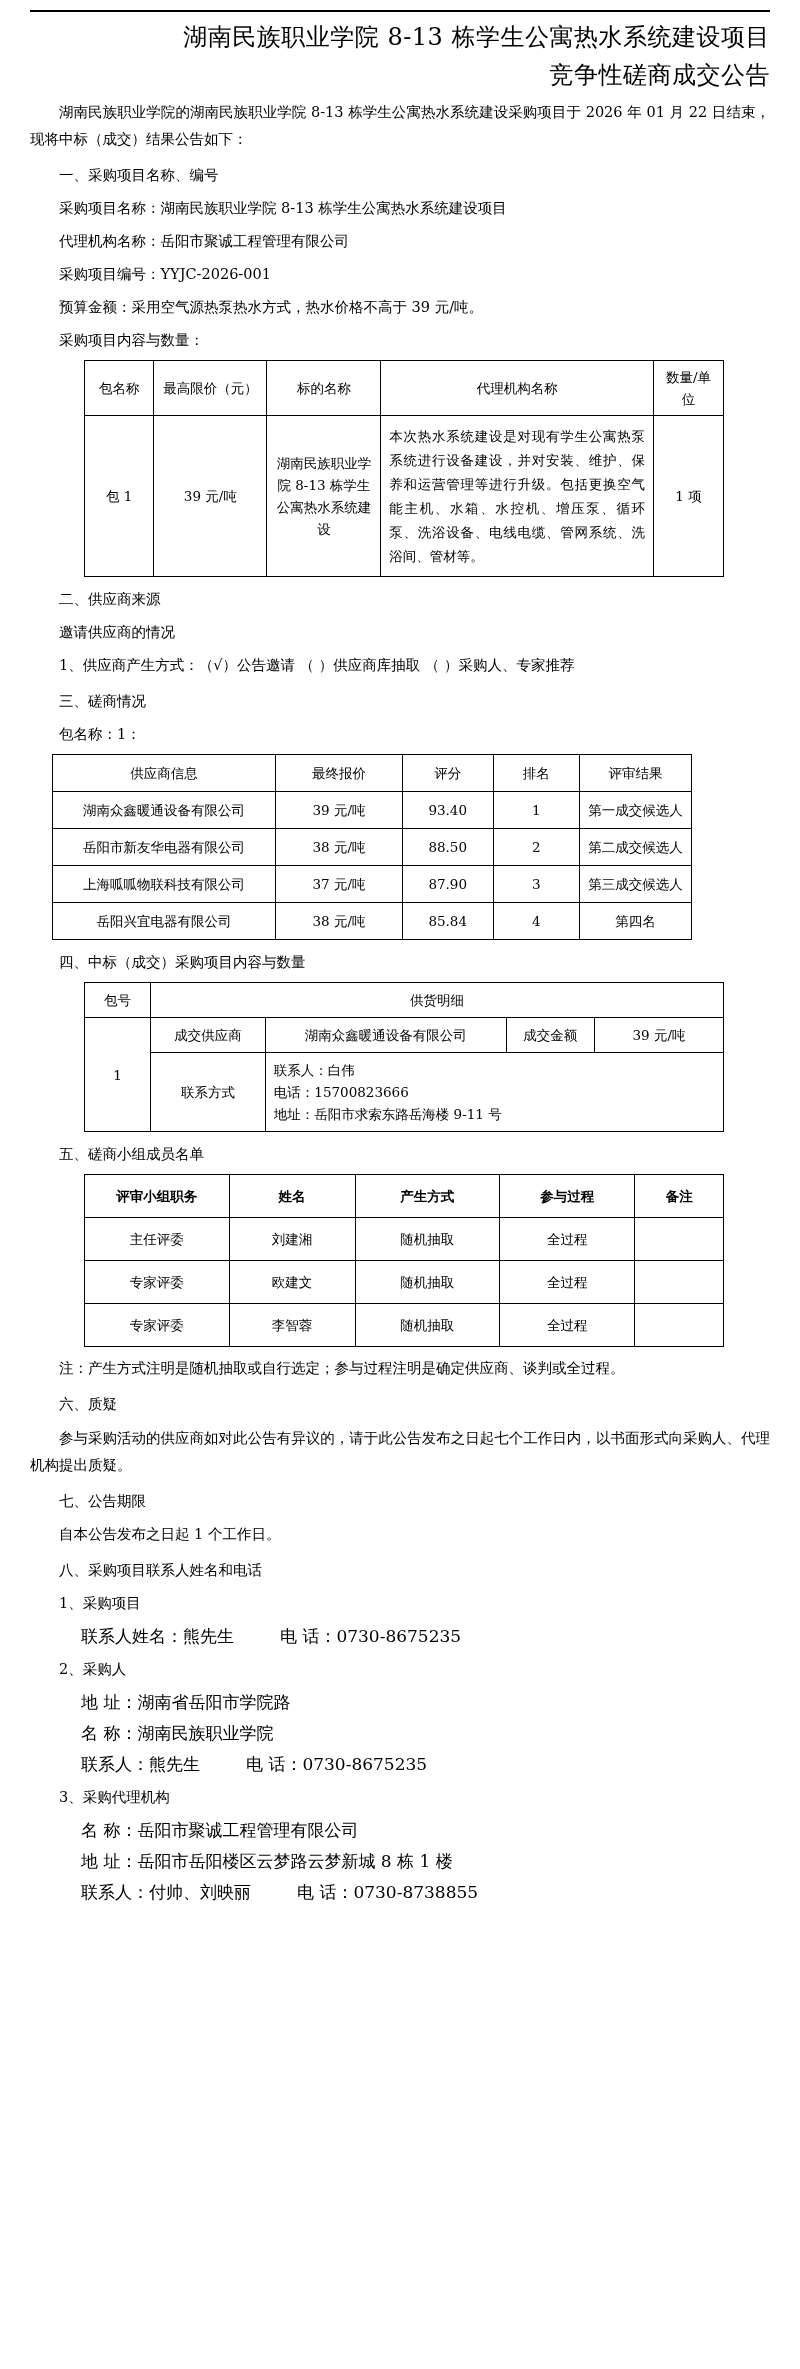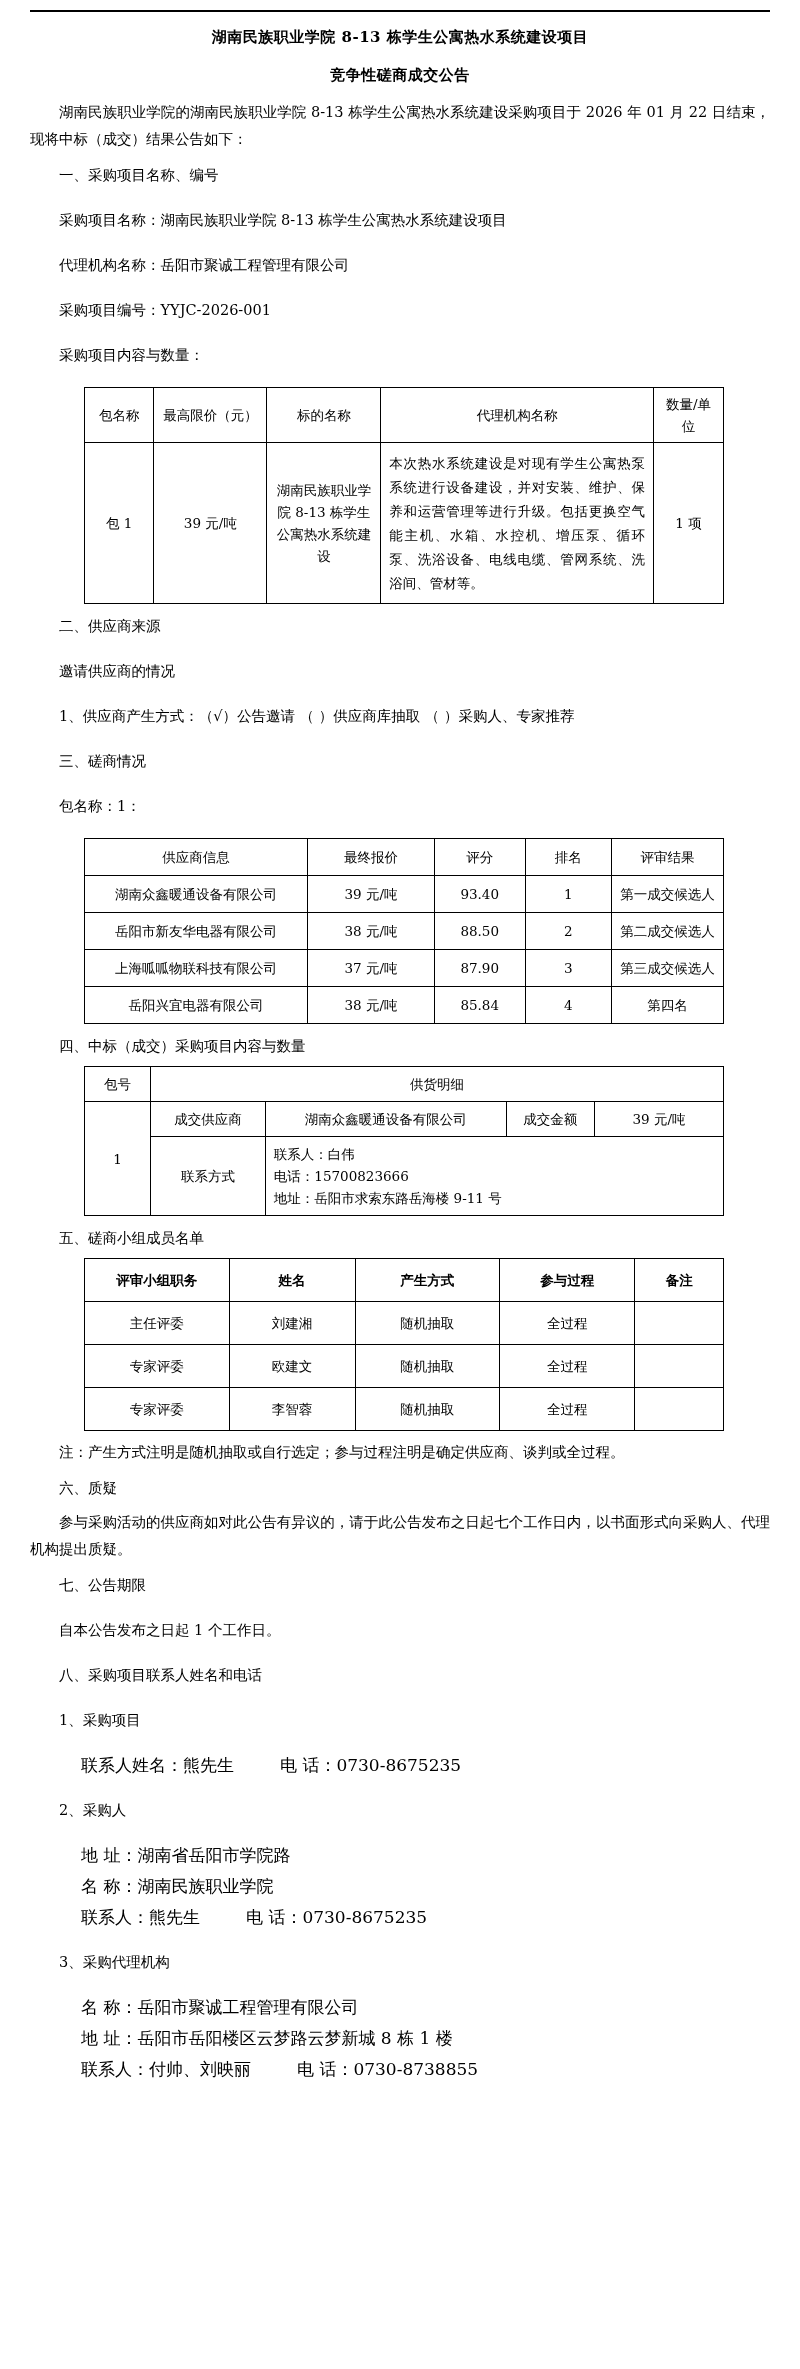--- a/index.html
+++ b/index.html
@@ -17,23 +17,23 @@
     min-height: 2369px;
     box-sizing: border-box;
     padding: 10px 30px 20px 30px;
     position: relative;
   }
   .rule-top {
     border-top: 2px solid #000;
     margin: 0 0 8px 0;
   }
   .title {
-    text-align: center;
-    font-size: 15px;
-    font-weight: bold;
+    text-align: right;
+    font-size: 24px;
+    font-weight: normal;
     line-height: 34px;
     letter-spacing: 0.5px;
     margin: 2px 0 4px 0;
     font-family: "DejaVu Serif", "Liberation Serif", serif;
   }
   .para {
     font-size: 14.5px;
     line-height: 27px;
     text-indent: 2em;
     margin: 7px 0;
@@ -42,21 +42,21 @@
   .section {
     font-size: 14.5px;
     line-height: 27px;
     text-indent: 2em;
     margin: 9px 0 4px 0;
   }
   .sub {
     font-size: 14.5px;
     line-height: 27px;
     text-indent: 2em;
-    margin: 18px 0;
+    margin: 6px 0;
   }
   table {
     border-collapse: collapse;
     margin: 6px auto 6px auto;
     font-size: 13.5px;
     line-height: 22px;
   }
   table td, table th {
     border: 1px solid #000;
     padding: 5px 6px;
@@ -74,21 +74,21 @@
   }
   .t1 .desc {
     text-align: justify;
     line-height: 24px;
     padding: 8px 8px;
     font-size: 13.5px;
   }
   
   .t2 {
     width: 640px;
-    margin-left: 54px;
+    margin-left: 22px;
   }
   .t2 td {
     height: 26px;
   }
   
   .t3 {
     width: 640px;
     margin-left: 54px;
   }
   .t3 td {
@@ -134,20 +134,21 @@
 
   <div class="title">湖南民族职业学院 8-13 栋学生公寓热水系统建设项目</div>
   <div class="title">竞争性磋商成交公告</div>
 
   <div class="para">湖南民族职业学院的湖南民族职业学院 8-13 栋学生公寓热水系统建设采购项目于 2026 年 01 月 22 日结束，现将中标（成交）结果公告如下：</div>
 
   <div class="section">一、采购项目名称、编号</div>
   <div class="sub">采购项目名称：湖南民族职业学院 8-13 栋学生公寓热水系统建设项目</div>
   <div class="sub">代理机构名称：岳阳市聚诚工程管理有限公司</div>
   <div class="sub">采购项目编号：YYJC-2026-001</div>
+  <div class="sub">预算金额：采用空气源热泵热水方式，热水价格不高于 39 元/吨。</div>
   <div class="sub">采购项目内容与数量：</div>
 
   <table class="t1">
     <tbody>
         <tr>
       <td class="h" style="width:62px">包名称</td>
       <td class="h" style="width:108px">最高限价（元）</td>
       <td class="h" style="width:112px">标的名称</td>
       <td class="h" style="width:290px">代理机构名称</td>
       <td class="h" style="width:62px">数量/单位</td>

